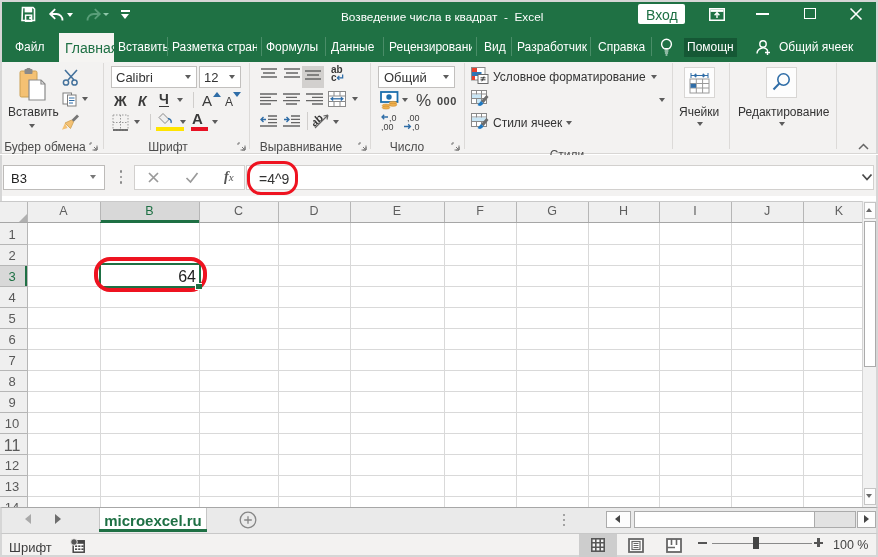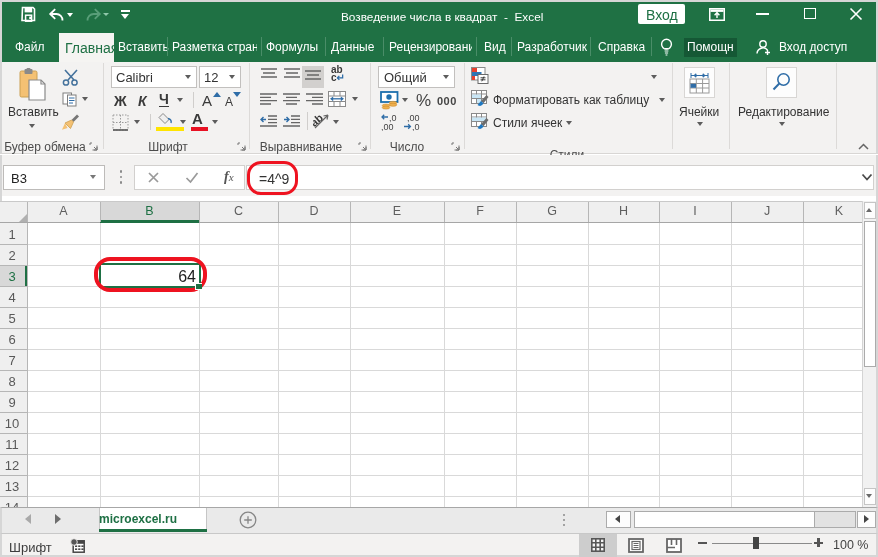--- a/index.html
+++ b/index.html
@@ -102,21 +102,21 @@
     <path d="M5.6 13 h3.8 M5.9 15 h3.2 M6.6 17 h1.8" stroke="#fff" stroke-width="1.2"></path>
     <path d="M5.9 10.6 h3.2" stroke="#fff" stroke-width="1.2"></path>
   </svg>
   <div class="ab" style="left:684px;top:38px;width:53px;height:19px;background:#155835"></div>
   <div class="ab tabtxt" style="left:687px;top:40px">Помощн</div>
   <svg class="ab" style="left:755px;top:39px" width="17" height="17" viewBox="0 0 17 17">
     <circle cx="8" cy="5" r="3.2" fill="none" stroke="#fff" stroke-width="1.4"></circle>
     <path d="M2 14.5 a6 6 0 0 1 10.5 -3.5" fill="none" stroke="#fff" stroke-width="1.4"></path>
     <path d="M12.5 11 v5 M10 13.5 h5" stroke="#fff" stroke-width="1.4"></path>
   </svg>
-  <div class="ab tabtxt" style="left:779px;top:40px">Вход доступ</div>
+  <div class="ab tabtxt" style="left:779px;top:40px">Общий ячеек</div>
   <div class="ab" id="ribbon"></div>
 
   <svg class="ab" style="left:19px;top:68px" width="27" height="34" viewBox="0 0 27 34">
     <rect x="1" y="3" width="17" height="26" rx="1.5" fill="#f4c173" stroke="#caa053" stroke-width="1"></rect>
     <rect x="5.5" y="1" width="8" height="5" rx="1" fill="#8a8a8a"></rect>
     <rect x="7.5" y="0" width="4" height="3" rx="1" fill="#8a8a8a"></rect>
     <path d="M10 12 h12 l4 4 v16 h-16 z" fill="#fff" stroke="#8a8a8a" stroke-width="1.2"></path>
     <path d="M22 12 v4 h4" fill="none" stroke="#8a8a8a" stroke-width="1.2"></path>
   </svg>
   <div class="ab rtxt" style="left:8px;top:105px">Вставить</div>
@@ -257,30 +257,30 @@
   <div class="ab gsep" style="left:464px;top:63px"></div>
 
   <svg class="ab" style="left:471px;top:67px" width="18" height="17" viewBox="0 0 18 17">
     <rect x="0.5" y="0.5" width="13.5" height="12.5" fill="#fff" stroke="#8a8a8a"></rect>
     <rect x="1" y="1" width="5" height="4" fill="#e8412e"></rect>
     <rect x="1" y="9" width="3" height="4" fill="#e8412e"></rect>
     <rect x="1" y="5" width="9.5" height="4" fill="#2e75b5"></rect>
     <rect x="7" y="7.5" width="10" height="9" fill="#fff" stroke="#6a6a6a"></rect>
     <path d="M9.5 12.8 h5 M9.5 10.8 h5 M13 9.5 l-2.2 4.8" stroke="#3a3a3a" fill="none"></path>
   </svg>
+  <div class="ab rtxt" style="left:493px;top:70px">Условное форматирование</div>
   <div class="ab caret" style="left:651px;top:75px"></div>
   <svg class="ab" style="left:471px;top:90px" width="18" height="18" viewBox="0 0 18 18">
     <rect x="0.5" y="0.5" width="15" height="13" fill="#fff" stroke="#8a8a8a"></rect>
     <path d="M0.5 4 h15 M0.5 8.5 h15 M5.5 0.5 v13 M10.5 0.5 v13" stroke="#8a8a8a"></path>
     <rect x="1" y="4.5" width="9" height="3.5" fill="#c9e6f5"></rect>
     <rect x="6" y="9" width="4" height="4" fill="#c9e6f5"></rect>
     <path d="M15.5 5 l-5.5 6 l2.5 2.2 l5 -6.2 z" fill="#6d6d6d"></path>
     <path d="M10 11 l-3.5 4 q4 2.5 6 -1.8 z" fill="#1f78c1"></path>
   </svg>
-  <div class="ab rtxt" style="left:493px;top:93px">Форматировать как таблицу</div>
   <div class="ab caret" style="left:659px;top:98px"></div>
   <svg class="ab" style="left:471px;top:113px" width="18" height="18" viewBox="0 0 18 18">
     <rect x="0.5" y="0.5" width="15" height="13" fill="#fff" stroke="#8a8a8a"></rect>
     <path d="M0.5 4 h15 M0.5 8.5 h15 M5.5 0.5 v13 M10.5 0.5 v13" stroke="#8a8a8a"></path>
     <rect x="1" y="4.5" width="14" height="3.5" fill="#c9e6f5"></rect>
     <path d="M15.5 5 l-5.5 6 l2.5 2.2 l5 -6.2 z" fill="#6d6d6d"></path>
     <path d="M10 11 l-3.5 4 q4 2.5 6 -1.8 z" fill="#1f78c1"></path>
   </svg>
   <div class="ab rtxt" style="left:493px;top:116px">Стили ячеек</div>
   <div class="ab caret" style="left:566px;top:121px"></div>
@@ -404,42 +404,42 @@
   <div class="ab" style="left:0;top:227px;width:24px;text-align:center;font-size:13px;color:#595959">1</div>
   <div class="ab" style="left:0;top:248px;width:24px;text-align:center;font-size:13px;color:#595959">2</div>
   <div class="ab" style="left:0;top:269px;width:24px;text-align:center;font-size:13px;color:#1e7044">3</div>
   <div class="ab" style="left:0;top:290px;width:24px;text-align:center;font-size:13px;color:#595959">4</div>
   <div class="ab" style="left:0;top:311px;width:24px;text-align:center;font-size:13px;color:#595959">5</div>
   <div class="ab" style="left:0;top:332px;width:24px;text-align:center;font-size:13px;color:#595959">6</div>
   <div class="ab" style="left:0;top:353px;width:24px;text-align:center;font-size:13px;color:#595959">7</div>
   <div class="ab" style="left:0;top:374px;width:24px;text-align:center;font-size:13px;color:#595959">8</div>
   <div class="ab" style="left:0;top:395px;width:24px;text-align:center;font-size:13px;color:#595959">9</div>
   <div class="ab" style="left:0;top:416px;width:24px;text-align:center;font-size:13px;color:#595959">10</div>
-  <div class="ab" style="left:0;top:437px;width:24px;text-align:center;font-size:13px;color:#595959">11</div>
+  <div class="ab" style="left:0;top:437px;width:24px;text-align:center;font-size:16px;color:#595959">11</div>
   <div class="ab" style="left:0;top:458px;width:24px;text-align:center;font-size:13px;color:#595959">12</div>
   <div class="ab" style="left:0;top:479px;width:24px;text-align:center;font-size:13px;color:#595959">13</div>
   <div class="ab" style="left:0;top:500px;width:24px;text-align:center;font-size:13px;color:#595959">14</div>
   <div class="ab" style="left:99px;top:263px;width:102px;height:25px;background:#fff;border:2.3px solid #1e7044"></div>
   <div class="ab" style="left:101px;top:268px;width:95px;text-align:right;font-size:16px;color:#1d1d1d">64</div>
   <div class="ab" style="left:94px;top:257px;width:113px;height:35px;border:4px solid #ee1320;border-radius:16px"></div>
   <div class="ab" style="left:195px;top:283px;width:7px;height:7px;background:#fff"></div>
   <div class="ab" style="left:196px;top:283.5px;width:5.5px;height:5.5px;background:#1e7044"></div>
   <div class="ab" style="left:862px;top:201px;width:14px;height:306px;background:#f1f1f1;border-left:1px solid #d4d4d4"></div>
   <div class="ab" style="left:863px;top:202px;width:13px;height:16px;background:#f1f1f1"></div>
   <div class="ab" style="left:863.5px;top:202px;width:12px;height:17px;background:#fdfdfd;border:1px solid #c5c5c5"></div>
   <div class="ab" style="left:863.5px;top:221px;width:12px;height:146px;background:#fff;border:1px solid #ababab"></div>
   <div class="ab" style="left:863.5px;top:488px;width:12px;height:17px;background:#fdfdfd;border:1px solid #c5c5c5"></div>
   <div class="ab" style="left:866px;top:208px;width:0;height:0;border-left:3.5px solid transparent;border-right:3.5px solid transparent;border-bottom:4.5px solid #6a6a6a"></div>
   <div class="ab" style="left:866px;top:494px;width:0;height:0;border-left:3.5px solid transparent;border-right:3.5px solid transparent;border-top:4.5px solid #6a6a6a"></div>
   <div class="ab" id="tabsbar"></div>
   <div class="ab" style="left:25px;top:514px;width:0;height:0;border-top:5px solid transparent;border-bottom:5px solid transparent;border-right:6px solid #a9a9a9"></div>
   <div class="ab" style="left:55px;top:514px;width:0;height:0;border-top:5px solid transparent;border-bottom:5px solid transparent;border-left:6px solid #6d6d6d"></div>
   <div class="ab" style="left:99px;top:508px;width:108px;height:24px;background:#fff;border-left:1px solid #c6c6c6;border-right:1px solid #c6c6c6"></div>
   <div class="ab" style="left:99px;top:529px;width:108px;height:3px;background:#1e7044"></div>
-  <div class="ab" style="left:99px;top:512px;width:108px;text-align:left;font-size:12px;font-weight:bold;color:#1e7044">microexcel.ru</div>
+  <div class="ab" style="left:99px;top:512px;width:108px;text-align:center;font-size:15px;font-weight:bold;color:#1e7044">microexcel.ru</div>
   <svg class="ab" style="left:239px;top:511px" width="18" height="18" viewBox="0 0 18 18">
     <circle cx="9" cy="9" r="7.8" fill="none" stroke="#868686" stroke-width="1.3"></circle>
     <path d="M9 5.2 V12.8 M5.2 9 H12.8" stroke="#868686" stroke-width="1.3"></path>
   </svg>
   <div class="ab" style="left:562.5px;top:513.5px;width:2.5px;height:2.5px;background:#8a8a8a;border-radius:50%"></div>
   <div class="ab" style="left:562.5px;top:518.5px;width:2.5px;height:2.5px;background:#8a8a8a;border-radius:50%"></div>
   <div class="ab" style="left:562.5px;top:523.5px;width:2.5px;height:2.5px;background:#8a8a8a;border-radius:50%"></div>
   <div class="ab" style="left:606px;top:511px;width:25px;height:17px;background:#fdfdfd;border:1px solid #ababab"></div>
   <div class="ab" style="left:615px;top:515px;width:0;height:0;border-top:4.5px solid transparent;border-bottom:4.5px solid transparent;border-right:5px solid #444"></div>
   <div class="ab" style="left:634px;top:511px;width:222px;height:17px;background:#e2e2e2;border:1px solid #ababab"></div>

